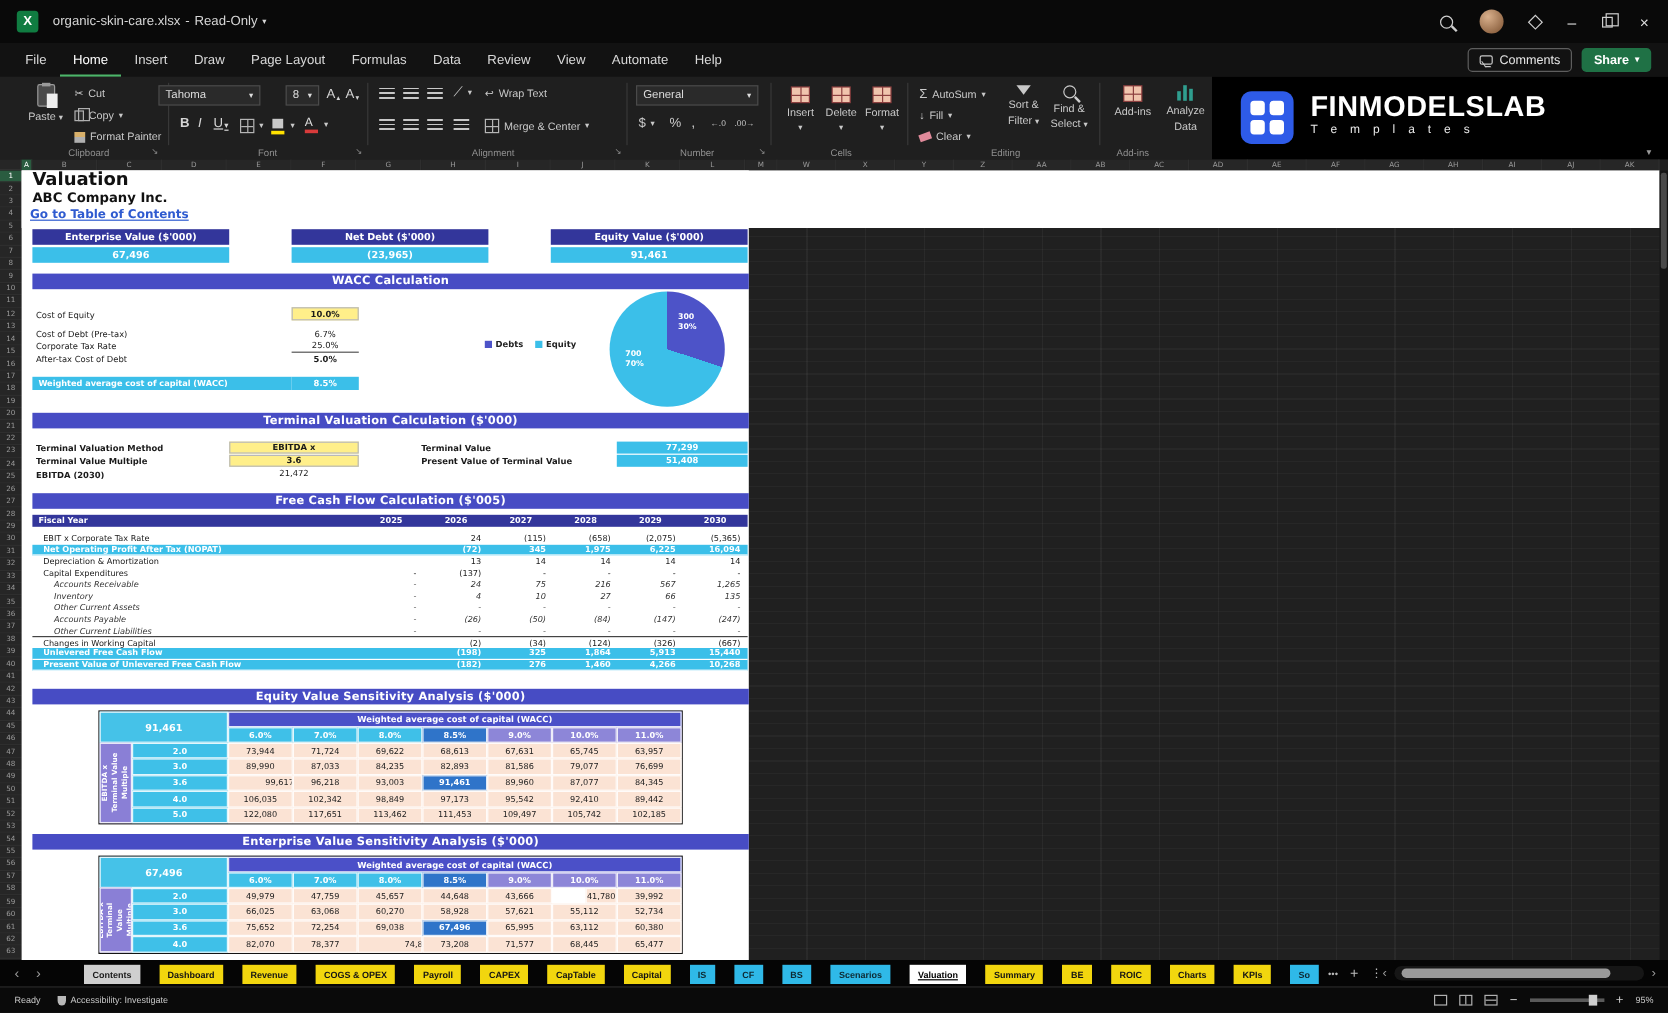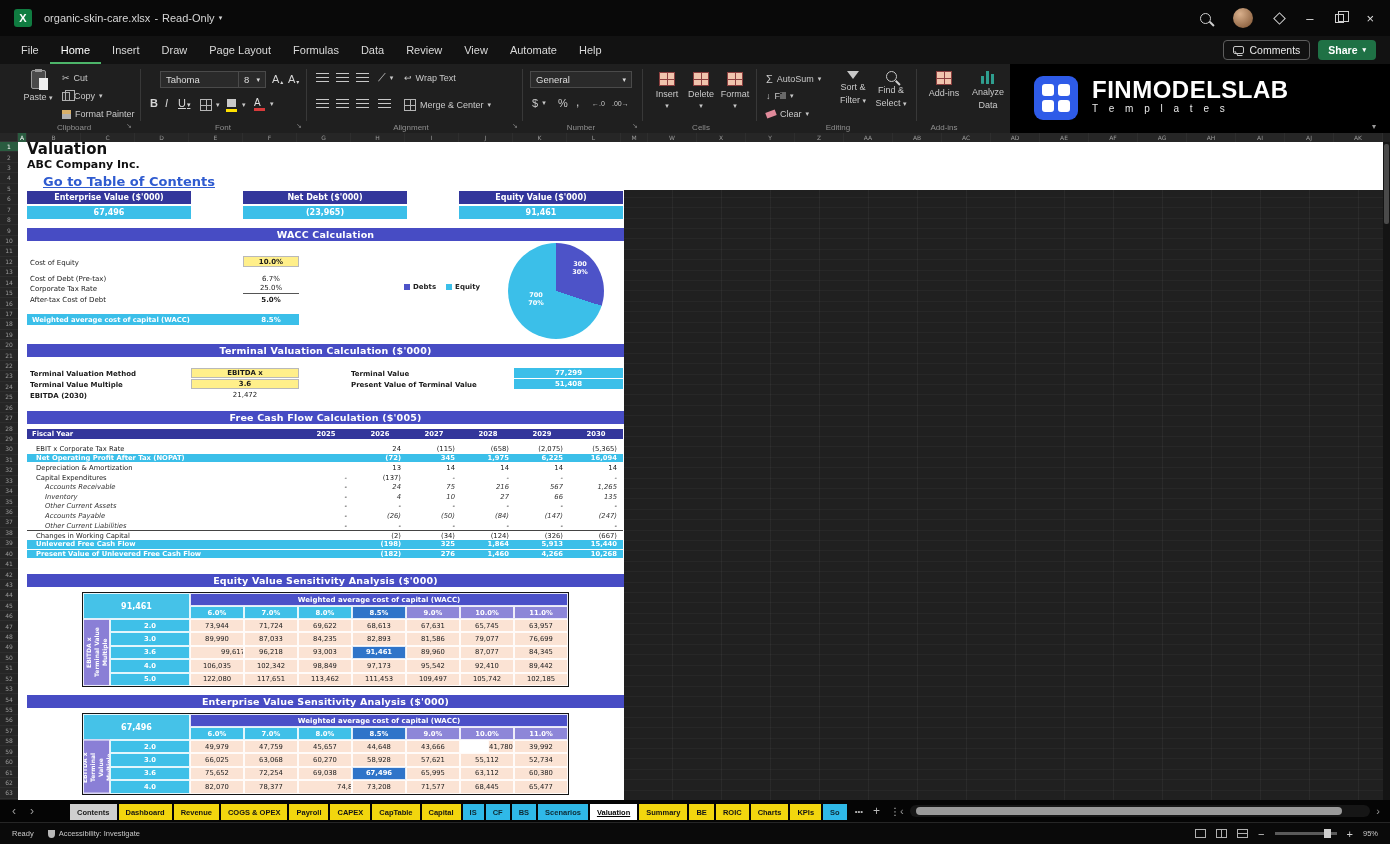--- a/index.html
+++ b/index.html
@@ -79,40 +79,40 @@
 .white-top{position:absolute;left:18px;top:9px;width:1365px;height:48px;background:#fff}
 .white-main{position:absolute;left:18px;top:9px;width:606px;height:658px;background:#fff}
 .dark-grid{position:absolute;left:624px;top:57px;width:759px;height:610px;background:
  repeating-linear-gradient(90deg,transparent 0 48px,rgba(255,255,255,.045) 48px 49px),
  repeating-linear-gradient(0deg,transparent 0 9.4px,rgba(255,255,255,.03) 9.4px 10.4px)}
 .vscroll{position:absolute;left:1383px;top:9px;width:7px;height:658px;background:#141414}
 .vscroll i{position:absolute;left:1px;top:2px;width:5px;height:80px;background:#4a4a4a;border-radius:2px;display:block}
 
 .sheet-title{position:absolute;left:27px;top:7px;font-size:15px;font-weight:bold;color:#111}
 .sheet-company{position:absolute;left:27px;top:25px;font-size:11px;font-weight:bold;color:#111}
-.toc-link{position:absolute;left:43px;top:41px;font-size:13px;font-weight:bold;color:#2f5bd0;text-decoration:underline}
+.toc-link{position:absolute;left:25px;top:41px;font-size:10px;font-weight:bold;color:#2f5bd0;text-decoration:underline}
 
 .vbox-h{position:absolute;width:164px;height:13px;background:#33369b;color:#fff;font-weight:bold;font-size:8px;display:flex;align-items:center;justify-content:center}
 .vbox-v{position:absolute;width:164px;height:13px;background:#3bbfe9;color:#fff;font-weight:bold;font-size:8px;display:flex;align-items:center;justify-content:center}
 
 .banner{position:absolute;left:27px;width:597px;height:13px;background:#474cc4;color:#fff;font-weight:bold;font-size:9.5px;display:flex;align-items:center;justify-content:center;letter-spacing:.2px}
 
 .cell-label{position:absolute;font-size:7px;color:#1a1a1a;white-space:nowrap}
 .cell-label.b{font-weight:bold}
 .vcell{position:absolute;width:56px;height:11px;display:flex;align-items:center;justify-content:center;font-size:7px;color:#1a1a1a}
 .ycell{position:absolute;background:#ffef8a;border:1px solid #b9b9b9;display:flex;align-items:center;justify-content:center;font-size:7px;font-weight:bold;color:#1a1a1a}
 .ccell{position:absolute;background:#3bbfe9;color:#fff;font-weight:bold;display:flex;align-items:center;justify-content:center;font-size:7px}
 .uline{border-bottom:1px solid #555}
 .wacc-bar{position:absolute;left:27px;top:181px;width:216px;height:11px;background:#3bbfe9;color:#fff;font-size:6.8px;font-weight:bold;display:flex;align-items:center;padding-left:5px}
 
 .legend{position:absolute;left:404px;top:150px;display:flex;gap:10px;align-items:center}
 .leg-item{display:flex;gap:3px;align-items:center;font-size:7px;font-weight:bold;color:#222}
 .swatch{width:6px;height:6px}
 .pie{position:absolute;left:508px;top:110px;width:96px;height:96px;border-radius:50%;background:conic-gradient(#4d53c8 0 108deg,#3bbfe9 108deg 360deg)}
-.pie-lab{position:absolute;color:#fff;font-size:6.5px;font-weight:bold;text-align:center;width:30px;line-height:8px}
+.pie-lab{position:absolute;color:#fff;font-size:6.5px;font-weight:bold;text-align:left;width:30px;line-height:8px}
 
 .fy-bar{position:absolute;left:27px;top:296px;width:596px;height:10px;background:#33369b;display:flex;align-items:center}
 .fy-label{width:272px;padding-left:5px;font-size:6.8px;font-weight:bold;color:#fff}
 .fy-year{width:54px;text-align:center;font-size:6.8px;font-weight:bold;color:#fff}
 
 #fcf-rows{position:absolute;left:27px;top:311px;width:596px}
 .fcf-row{display:flex;height:9.6px;align-items:center}
 .fcf-label{width:272px;padding-left:9px;font-size:6.8px;color:#1a1a1a;white-space:nowrap;overflow:hidden}
 .fcf-val{width:54px;text-align:right;padding-right:6px;font-size:6.8px;color:#1a1a1a}
 .fcf-row.italic .fcf-label{padding-left:18px;font-style:italic;color:#333}
@@ -132,21 +132,21 @@
 .colh-blue{background:#2f74c9}
 .colh-purple{background:#8d86d8}
 .sens-side{background:#8a7fd6;color:#fff;font-weight:bold;font-size:6px;writing-mode:vertical-rl;transform:rotate(180deg);line-height:8px;text-align:center;padding:2px 1px}
 .sc-mult{background:#3fc0e8;color:#fff;font-weight:bold}
 .sc-val{background:#fbe3d4;color:#222}
 .sc-val.hl{background:#2f74c9;color:#fff;font-weight:bold}
 
 
 .tabbar{position:absolute;top:800px;left:0;width:100%;height:22px;background:#050505;display:flex;align-items:center}
 .tabnav{display:flex;gap:14px;margin:0 18px 0 12px;color:#9a9a9a;font-size:12px}
-#tab-items{display:flex;gap:2px;margin-left:18px}
+#tab-items{display:flex;gap:16px;margin-left:18px}
 .tab{height:16px;margin-top:2px;padding:0 7px;display:flex;align-items:center;font-size:7.5px;font-weight:bold;white-space:nowrap;flex:none}
 .tab-yellow{background:#f2d60e;color:#141414}
 .tab-cyan{background:#2fb9e8;color:#0e2a33}
 .tab-gray{background:#cfcfcf;color:#1a1a1a}
 .tab-active{background:#fff;color:#000;text-decoration:underline}
 .tab-extra{display:flex;align-items:center;gap:10px;margin-left:8px;color:#bbb}
 .hscroll{flex:1;height:12px;margin:0 6px;background:#161616;border-radius:6px;position:relative}
 .hscroll i{position:absolute;left:6px;right:28px;top:2px;height:8px;background:#9a9a9a;border-radius:4px;display:block}
 .hs-arrow{color:#9a9a9a;font-size:11px}
 
@@ -227,21 +227,21 @@
         <span class="chev">▾</span>
       </div>
     <div class="sm" style="left:62px;top:45px">
         <span class="fp-ic"></span>
         <span>Format Painter</span>
       </div>
     <div class="glabel" style="left:18px;width:112px">Clipboard</div>
     <div class="launch" style="left:126px">↘</div>
     <div class="rsep" style="left:140px"></div>
 
-    <div class="selbox" style="left:160px;top:7px;width:95px">
+    <div class="selbox" style="left:132px;top:7px;width:85px">
         <span>Tahoma</span>
         <span class="chev">▾</span>
       </div>
     <div class="selbox" style="left:238px;top:7px;width:28px">
         <span>8</span>
         <span class="chev">▾</span>
       </div>
     <div class="fontbtn" style="left:272px;top:9px">A<span style="font-size:6px">▴</span></div>
     <div class="fontbtn" style="left:288px;top:9px">A<span style="font-size:6px">▾</span></div>
     <div class="fontbtn" style="left:150px;top:33px;font-weight:bold">B</div>

